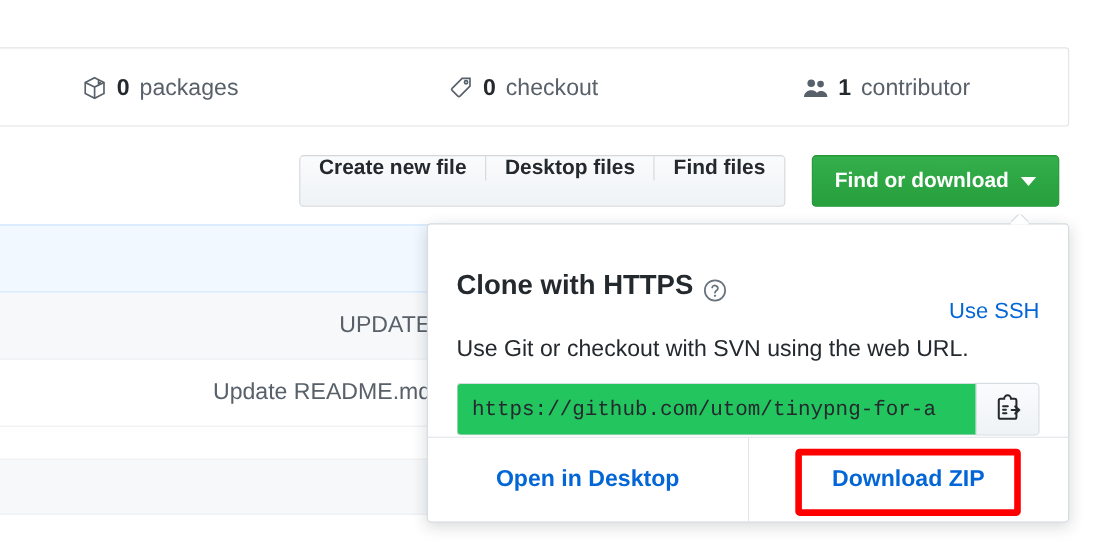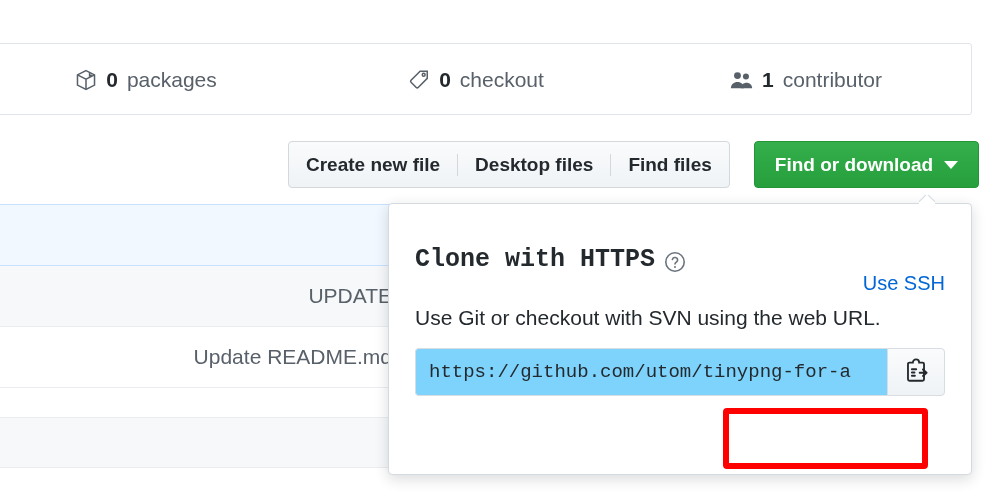--- a/index.html
+++ b/index.html
@@ -58,27 +58,26 @@
   #file-toolbar {
     position: absolute;
     left: 272px;
     top: 141px;
     height: 47px;
     display: flex;
     align-items: stretch;
   }
   .btn-group {
     display: flex;
-    align-items: center;
+    align-items: flex-start;
     border: 1px solid #d5d8da;
     border-radius: 4px;
     overflow: hidden;
     background: #eff3f6;
     background-image: linear-gradient(#fafbfc, #eff3f6);
-    margin-left: 16px;
   }
   .btn-group .gbtn {
     display: flex;
     align-items: center;
     padding: 0 17px;
     font-size: 19px;
     font-weight: bold;
     color: #24292e;
     background: transparent;
     border: 0;
@@ -204,23 +203,22 @@
   #dropdown-body {
     padding: 20px 26px 0 26px;
   }
   #clone-header-row {
     display: flex;
     align-items: center;
     justify-content: space-between;
   }
   #clone-title-wrap {
     display: flex;
-    align-items: center;
+    align-items: flex-end;
     gap: 9px;
-    font-family: Liberation Mono, monospace;
   }
   #clone-title {
     font-size: 25px;
     font-weight: bold;
     color: #24292e;
     line-height: 1.1;
   }
   #help-icon {
     color: #6a737d;
     display: inline-flex;
@@ -249,21 +247,21 @@
     height: 48px;
   }
   #clone-url-input {
     flex: 1 1 auto;
     box-sizing: border-box;
     height: 48px;
     padding: 0 13px;
     font-family: "Liberation Mono", monospace;
     font-size: 19px;
     color: #24292e;
-    background: #7dd3fc;
+    background: #22c55e;
     border: 1px solid #d8dde2;
     border-right: 0;
     border-radius: 4px 0 0 4px;
     outline: none;
   }
   #copy-clone-url-button {
     width: 58px;
     box-sizing: border-box;
     display: flex;
     align-items: center;
@@ -416,15 +414,19 @@
             <path d="M6 4.2h3.1a2.9 2.9 0 0 1 5.8 0H18a1.4 1.4 0 0 1 1.4 1.4v14a1.4 1.4 0 0 1-1.4 1.4H6a1.4 1.4 0 0 1-1.4-1.4v-14A1.4 1.4 0 0 1 6 4.2z"></path>
             <path d="M8.2 10.4h4M8.2 13.4h2.4M8.2 16.4h2.8" stroke-linecap="round"></path>
             <path d="M21.8 13.6h-6.4M18.4 10.6l3.4 3-3.4 3" stroke-linecap="round" stroke-linejoin="round"></path>
           </svg>
         </span>
       </button>
     </div>
 
   </div>
 
+  <div id="dropdown-footer">
+    <a class="footer-cell" id="open-in-desktop-link">Open in Desktop</a>
+    <a class="footer-cell" id="download-zip-link">Download ZIP</a>
+  </div>
 
   <div id="download-zip-highlight"></div>
 </div>
 
 </body></html>

